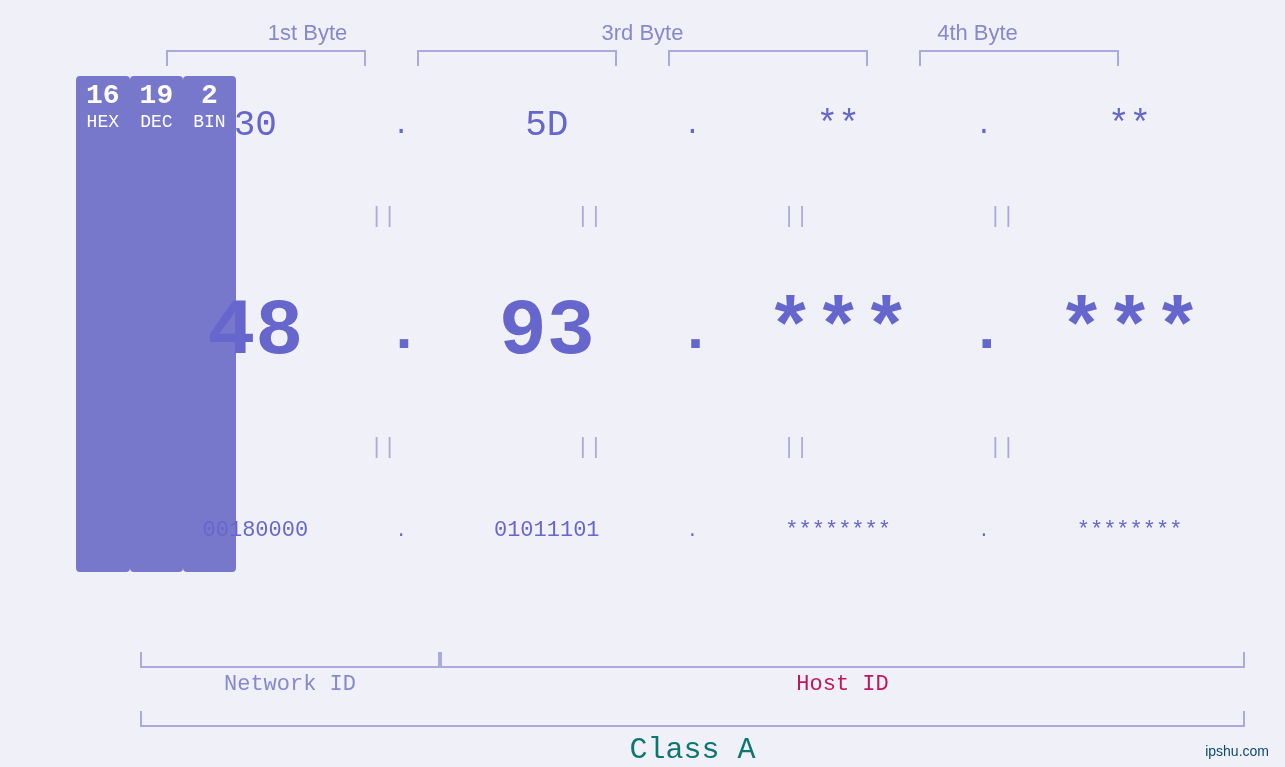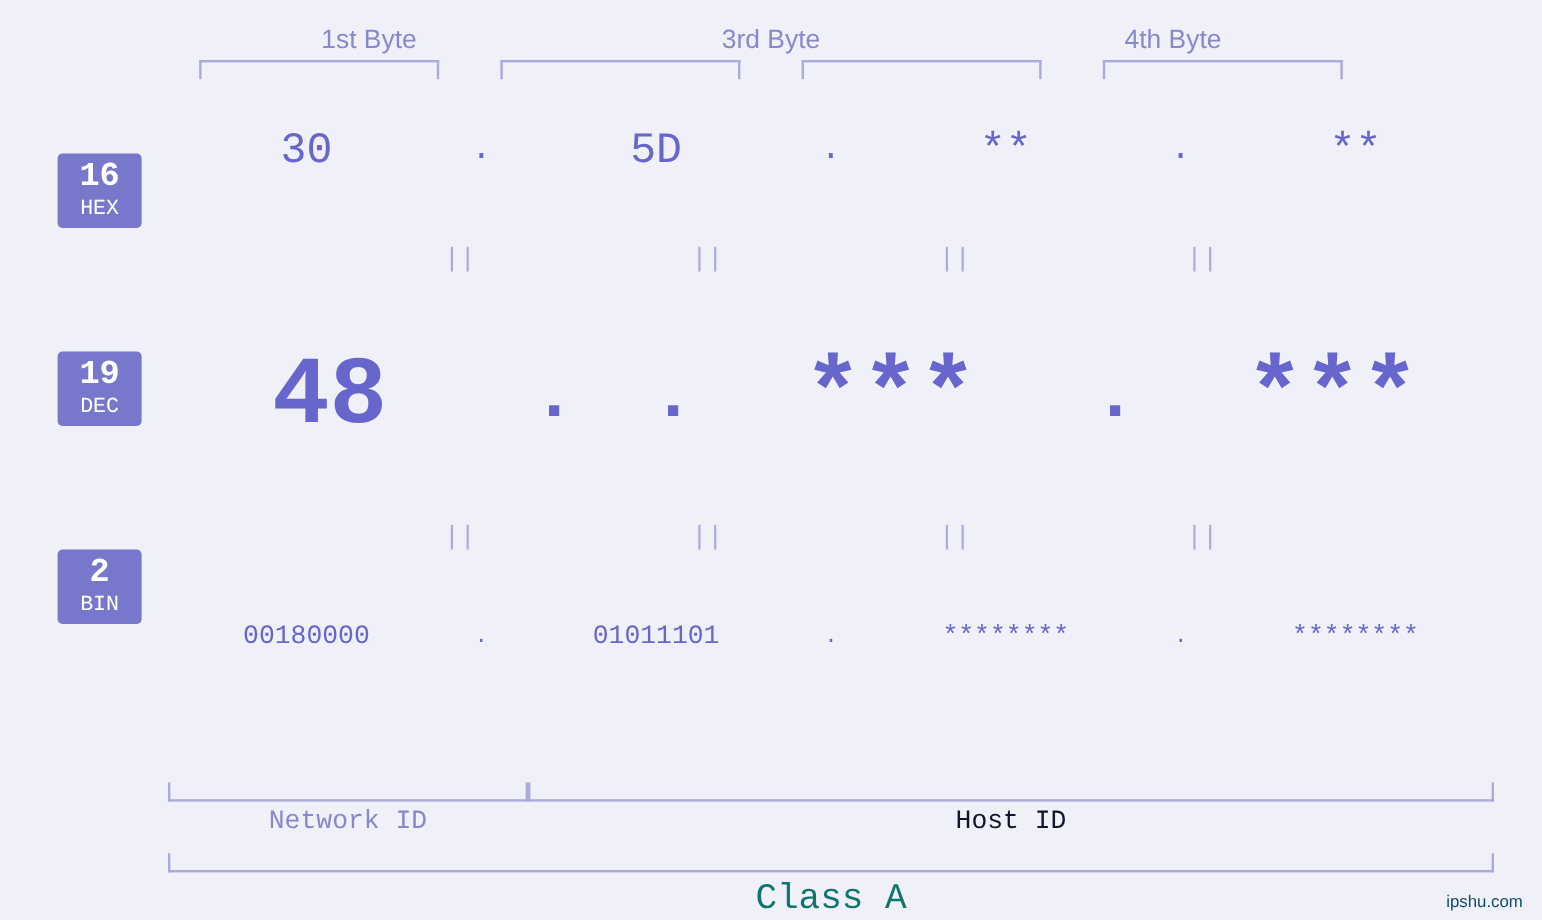--- a/index.html
+++ b/index.html
@@ -52,23 +52,23 @@
       width: 200px;
       height: 16px;
       border: 2px solid #aaaadd;
       border-bottom: none;
       position: relative;
     }
 
     
     .left-labels {
       display: flex;
-      flex-direction: column;
+      flex-direction: row;
       width: 140px;
-      padding-left: 48px;
+      padding-left: 76px;
       justify-content: space-around;
       padding-top: 10px;
       padding-bottom: 80px;
     }
 
     .base-badge {
       background: #7777cc;
       color: white;
       border-radius: 4px;
       padding: 6px 10px;
@@ -208,20 +208,21 @@
       <div class="equals-row">
         <div class="equals-sign">||</div>
         <div class="equals-sign">||</div>
         <div class="equals-sign">||</div>
         <div class="equals-sign">||</div>
       </div>
 
       <div class="ip-row row-dec">
         <div class="ip-cell">48</div>
         <div class="ip-dot">.</div>
+        <div class="ip-cell">93</div>
         <div class="ip-dot">.</div>
         <div class="ip-cell">***</div>
         <div class="ip-dot">.</div>
         <div class="ip-cell">***</div>
       </div>
 
       <div class="equals-row">
         <div class="equals-sign">||</div>
         <div class="equals-sign">||</div>
         <div class="equals-sign">||</div>
@@ -245,21 +246,21 @@
 
     <div style="display:flex; margin-left:140px; width:calc(100% - 180px);">
 
       <div style="width: 300px;">
         <div style="height:16px; border:2px solid #aaaadd; border-top:none;"></div>
         <div style="color:#8888cc; font-size:22px; font-family:Liberation Mono, monospace; text-align:center; margin-top:4px;">Network ID</div>
       </div>
 
       <div style="flex:1;">
         <div style="height:16px; border:2px solid #aaaadd; border-top:none;"></div>
-        <div style="color:#0f172a; font-size:22px; font-family:Courier New,monospace; text-align:center; margin-top:4px;">Host ID</div>
+        <div style="color:#be185d; font-size:22px; font-family:Courier New,monospace; text-align:center; margin-top:4px;">Host ID</div>
       </div>
 
     </div>
 
     <div style="margin-left:140px; width:calc(100% - 180px); margin-top: 14px;">
       <div style="height:16px; border:2px solid #aaaadd; border-top:none;"></div>
       <div style="color:#0f766e; font-size:30px; font-family:Courier New,monospace; text-align:center; margin-top:6px;">Class A</div>
     </div>
 
   </div>

